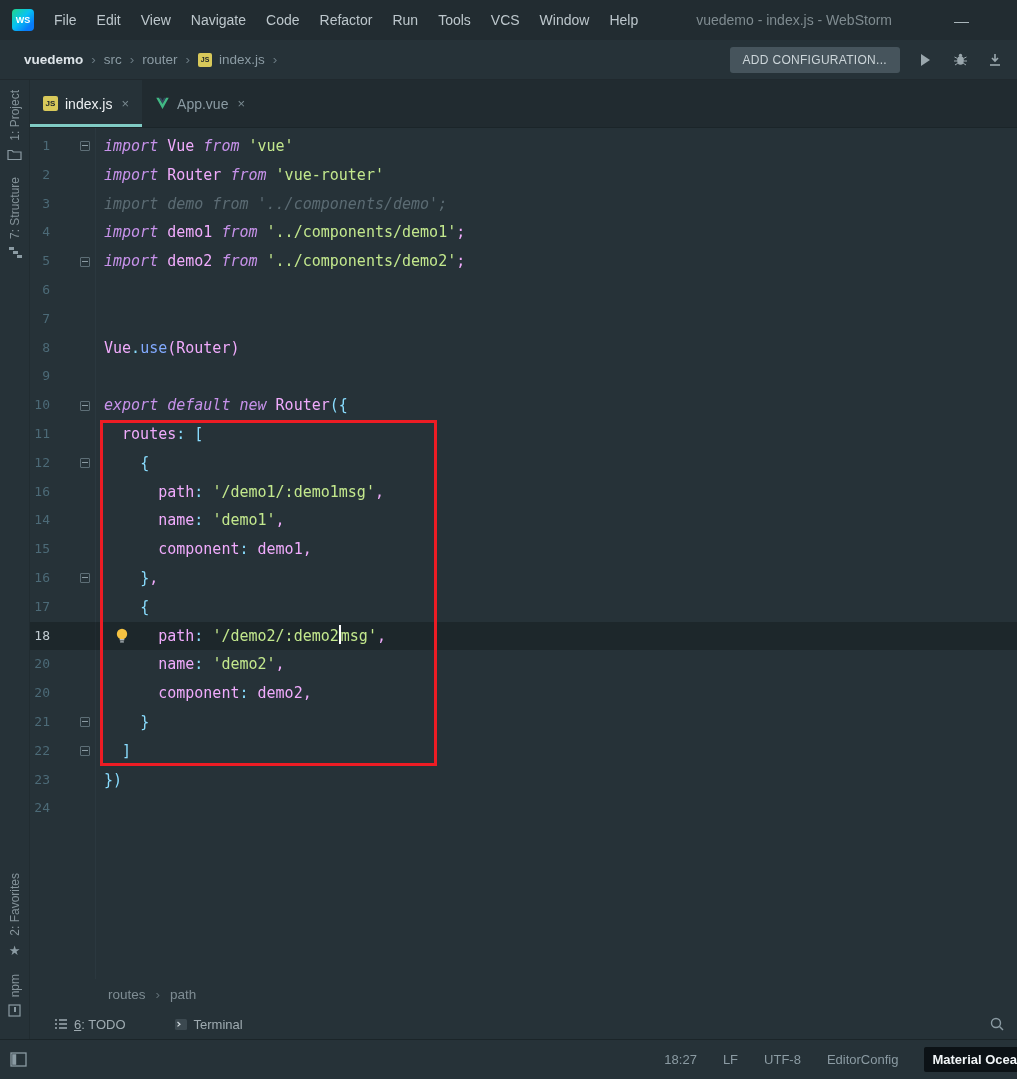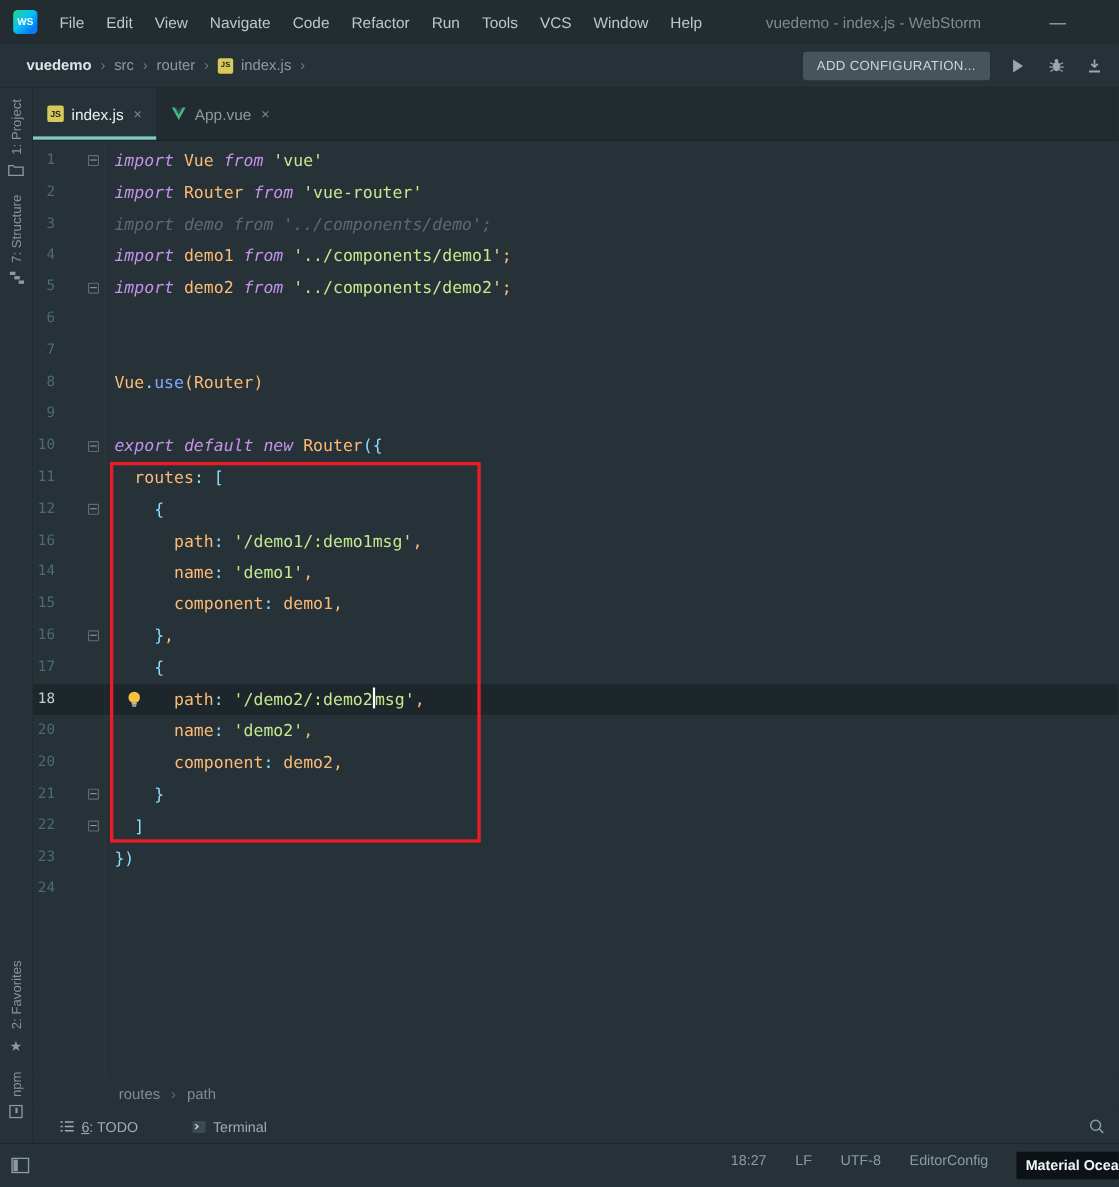--- a/index.html
+++ b/index.html
@@ -60,21 +60,21 @@
   .code-line.current { background:rgba(0,0,0,0.22); }
   .gut { flex:0 0 65px; display:flex; align-items:center; }
   .ln { width:20px; text-align:right; color:#4c6a77; font-size:13px;
     font-family:"DejaVu Sans Mono", monospace; }
   .current .ln { color:#c3cdd3; }
   .fold { margin-left:auto; margin-right:5px; width:10px; height:10px; }
   .fold.has { border:1px solid #5d6e76; position:relative; border-radius:1px; }
   .fold.has::after { content:""; position:absolute; left:1px; right:1px; top:3px; border-top:1px solid #8b9ba3; }
   .code { white-space:pre; padding-left:9px; color:#b8c2c8; }
   .tk-kw { color:#c792ea; font-style:italic; }
-  .tk-id { color:#fdba74; }
+  .tk-id { color:#f0abfc; }
   .tk-str { color:#c3e88d; }
   .tk-cmt { color:#5b6b73; font-style:italic; }
   .tk-fn { color:#82aaff; }
   .tk-punc { color:#89ddff; }
   .caret { display:inline-block; width:0; height:19px; border-left:2px solid #ffffff;
     vertical-align:middle; margin-top:-3px; }
   .red-box { position:absolute; left:70px; top:292px; width:337px; height:346px;
     border:3px solid #ed1c24; pointer-events:none; }
   .bulb { position:absolute; left:84px; top:499px; width:16px; height:18px; }
 
@@ -86,21 +86,21 @@
   .bottom-tools { height:30px; display:flex; align-items:center; padding:0 10px 0 18px;
     background:#263238; color:#9fabb1; font-size:13px;justify-content:center; }
   .tool-btn { display:flex; align-items:center; gap:6px; padding:0 6px; }
   .tool-btn + .tool-btn { margin-left:36px; }
   .mnemonic { text-decoration:underline; }
   .tools-right { margin-left:auto; }
 
   
   .statusbar { height:40px; border-top:1px solid #1b2529; background:#263238;
     display:flex; align-items:center; padding-left:10px; color:#8b9ba3; font-size:13px; }
-  .status-right { margin-left:auto; display:flex; align-items:flex-start; gap:26px; }
+  .status-right { margin-left:auto; display:flex; align-items:center; gap:26px; }
   .theme-widget { background:#0c1216; color:#f2f6f8; font-weight:bold; padding:5px 8px;
     border-radius:2px; white-space:nowrap; margin-right:-8px; }
   svg { display:block; }
 </style>
 </head>
 <body>
 
 <div class="menubar">
   <div class="ws-logo">WS</div>
   <span class="menu-item">File</span>

